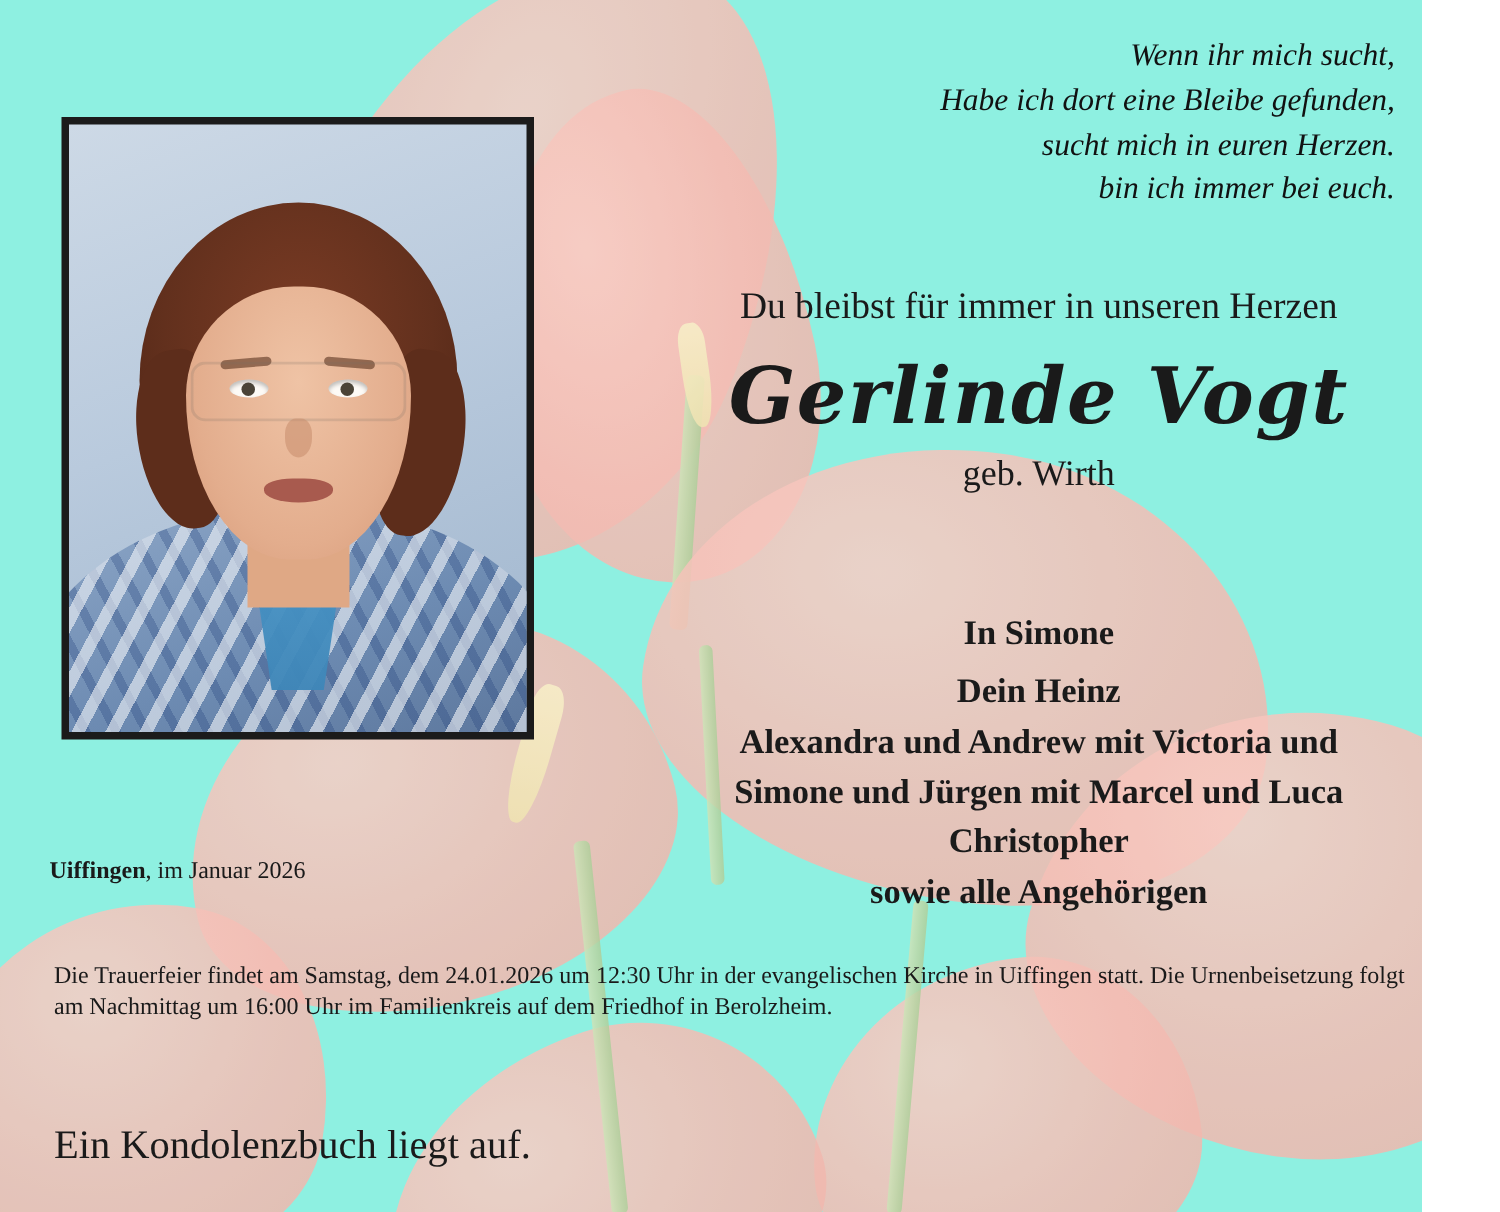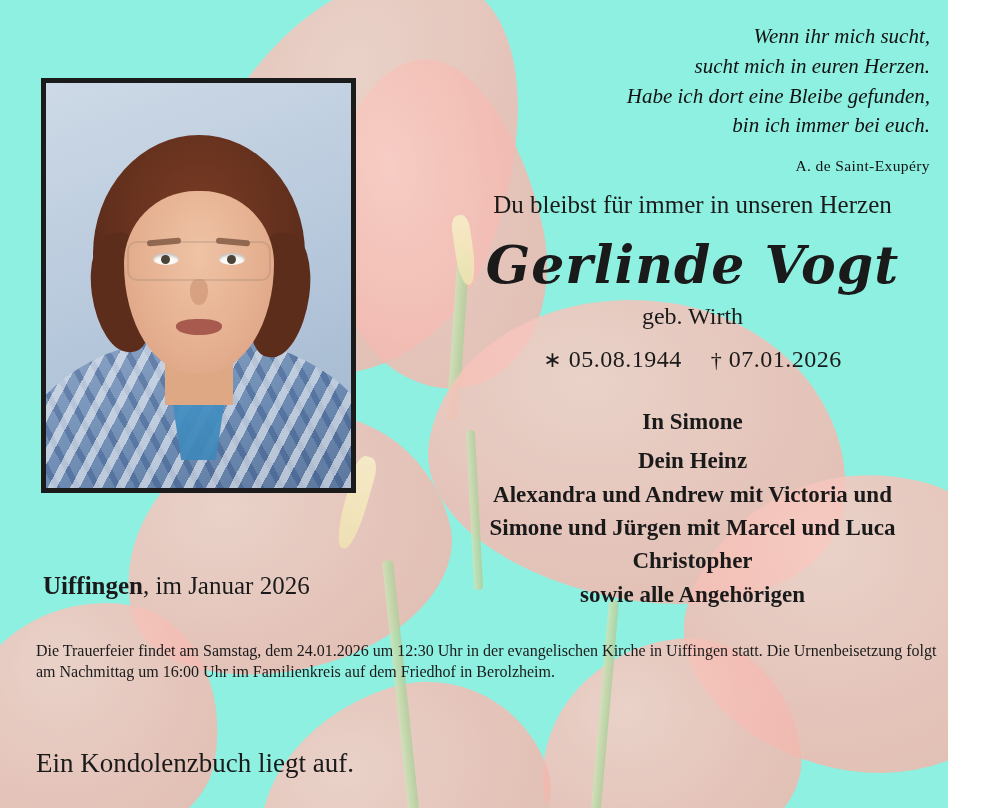--- a/index.html
+++ b/index.html
@@ -268,23 +268,23 @@
     text-align: center;
     font-weight: 700;
     font-size: 23px;
     line-height: 1.45;
   }
   .family .inliebe { margin-bottom: 6px; }
 
   
   .place {
     position: absolute;
-    left: 43px;
+    left: 33px;
     top: 572px;
-    font-size: 25px;
+    font-size: 16px;
   }
   .place b { font-weight: 700; }
 
   
   .ceremony {
     position: absolute;
     left: 36px;
     top: 640px;
     width: 905px;
     font-size: 16px;
@@ -336,37 +336,29 @@
         <div class="eye left"></div>
         <div class="eye right"></div>
         <div class="glasses"></div>
         <div class="nose"></div>
         <div class="mouth"></div>
       </div>
     </div>
 
     <div class="poem">
       <div>Wenn ihr mich sucht,</div>
+      <div>Habe ich dort eine Bleibe gefunden,</div>
       <div>sucht mich in euren Herzen.</div>
-      <div>Habe ich dort eine Bleibe gefunden,</div>
       <div>bin ich immer bei euch.</div>
-      <div class="poem-author">A. de Saint-Exupéry</div>
     </div>
 
     <div class="obit">
       <div class="lead">Du bleibst für immer in unseren Herzen</div>
       <div class="name">Gerlinde Vogt</div>
       <div class="maiden">geb. Wirth</div>
-      <div class="dates">
-        <span class="sym">∗</span>
-        <span>05.08.1944</span>
-        <span class="gap"></span>
-        <span class="sym">†</span>
-        <span>07.01.2026</span>
-      </div>
     </div>
 
     <div class="family">
       <div class="inliebe">In Simone</div>
       <div>Dein Heinz</div>
       <div>Alexandra und Andrew mit Victoria und</div>
       <div>Simone und Jürgen mit Marcel und Luca</div>
       <div>Christopher</div>
       <div>sowie alle Angehörigen</div>
     </div>

